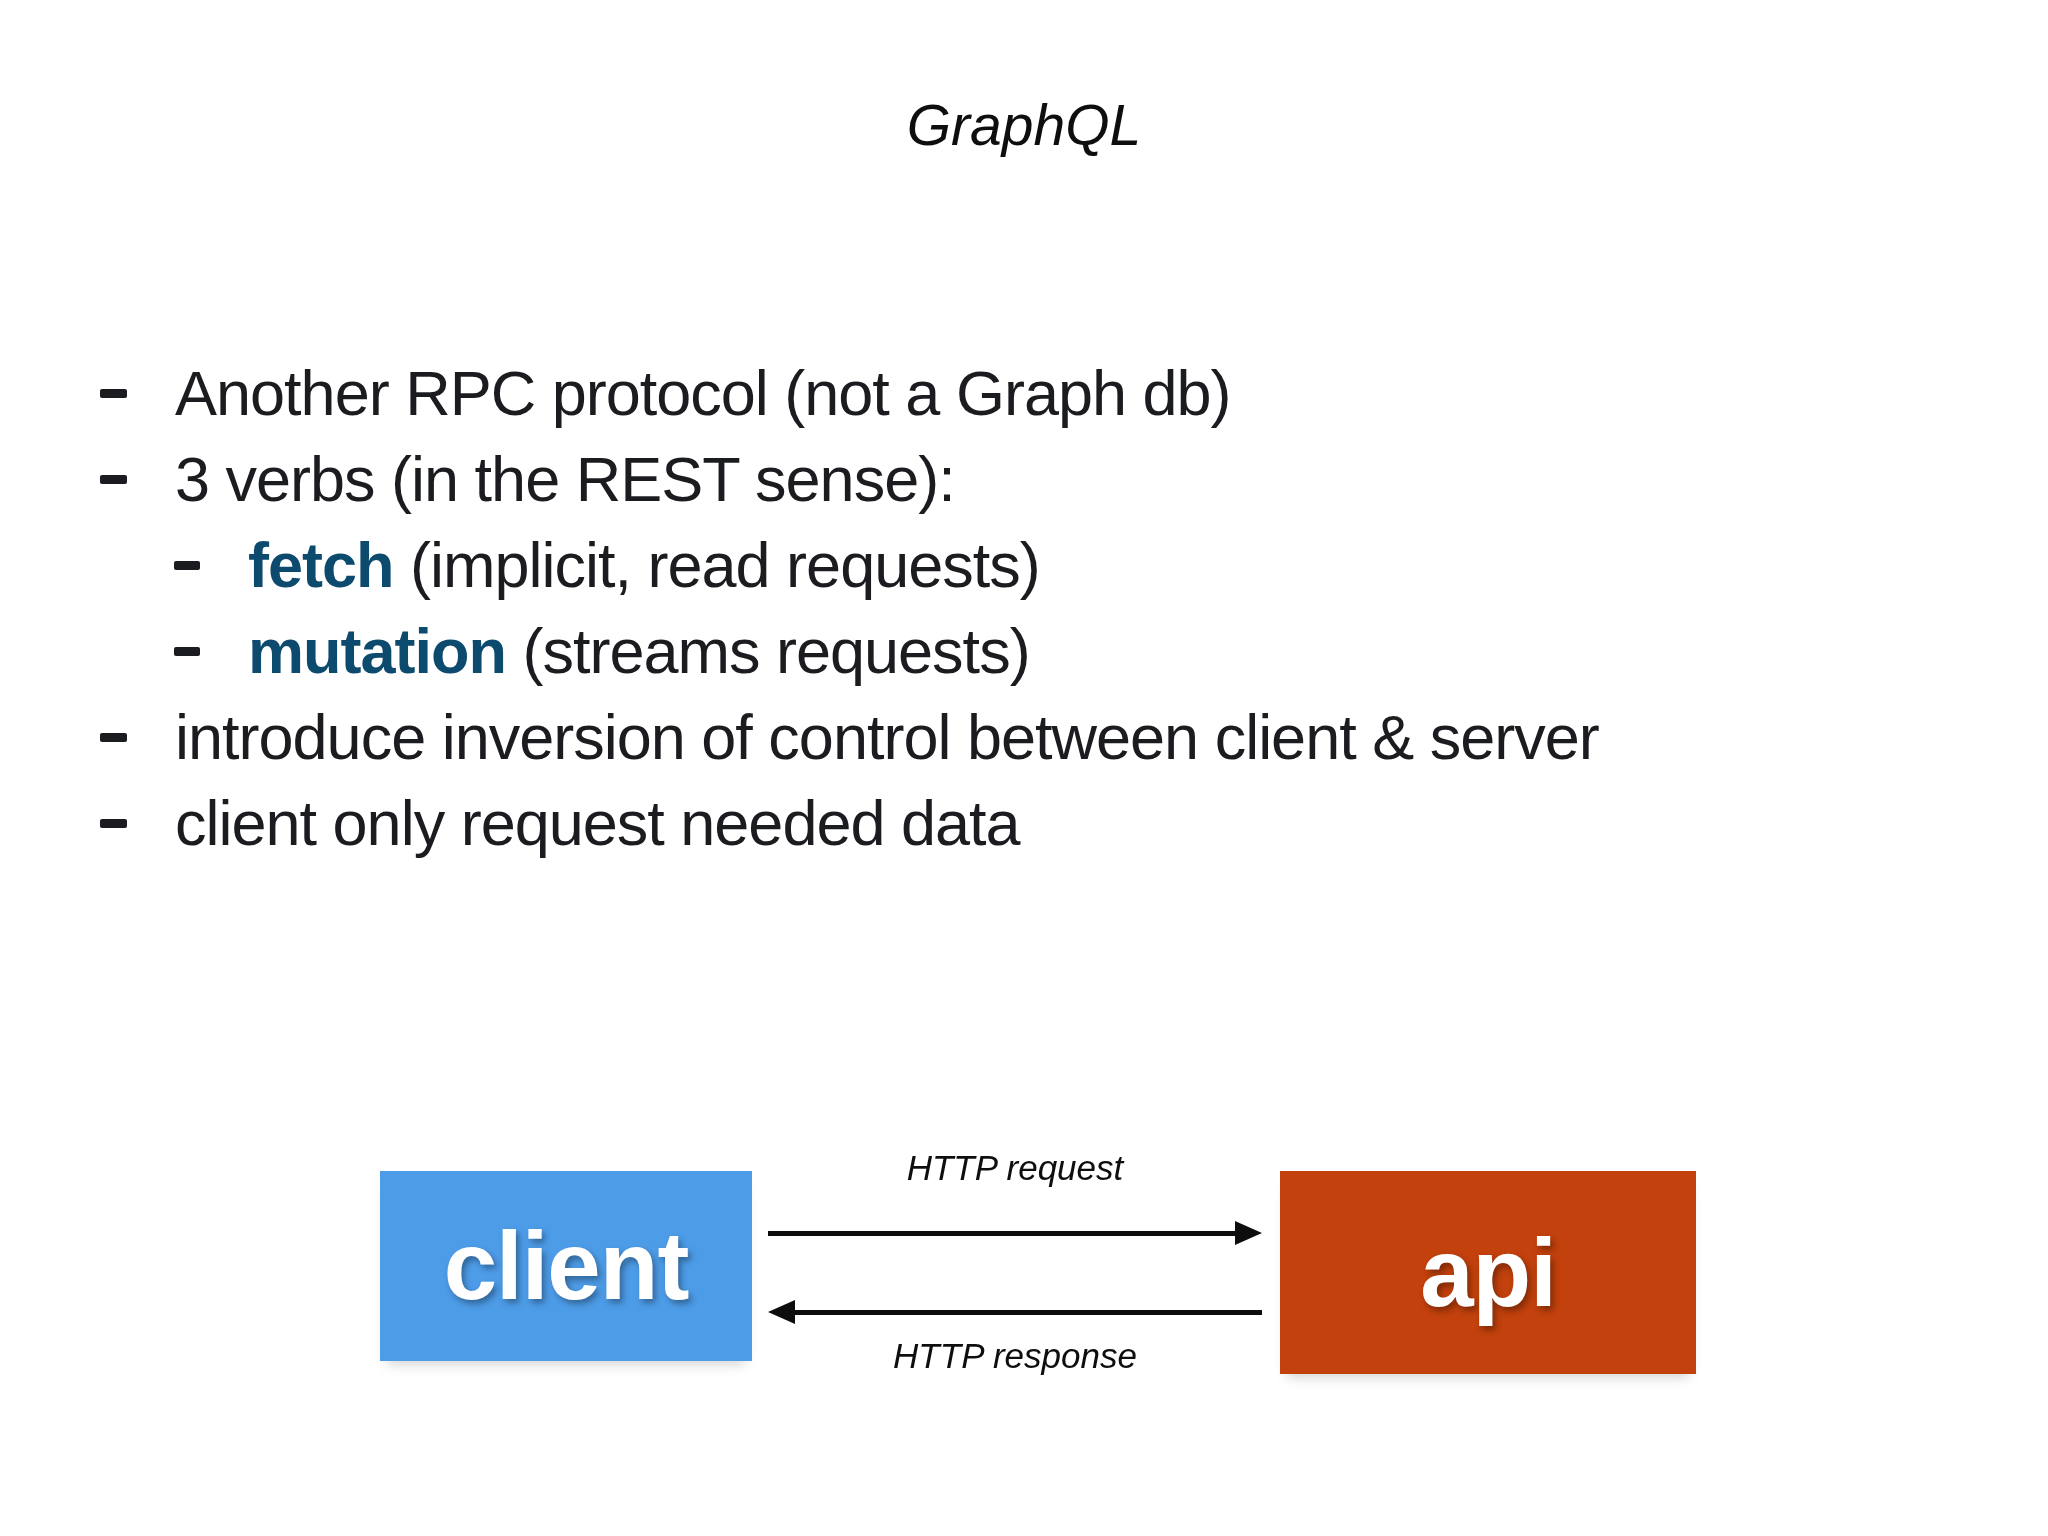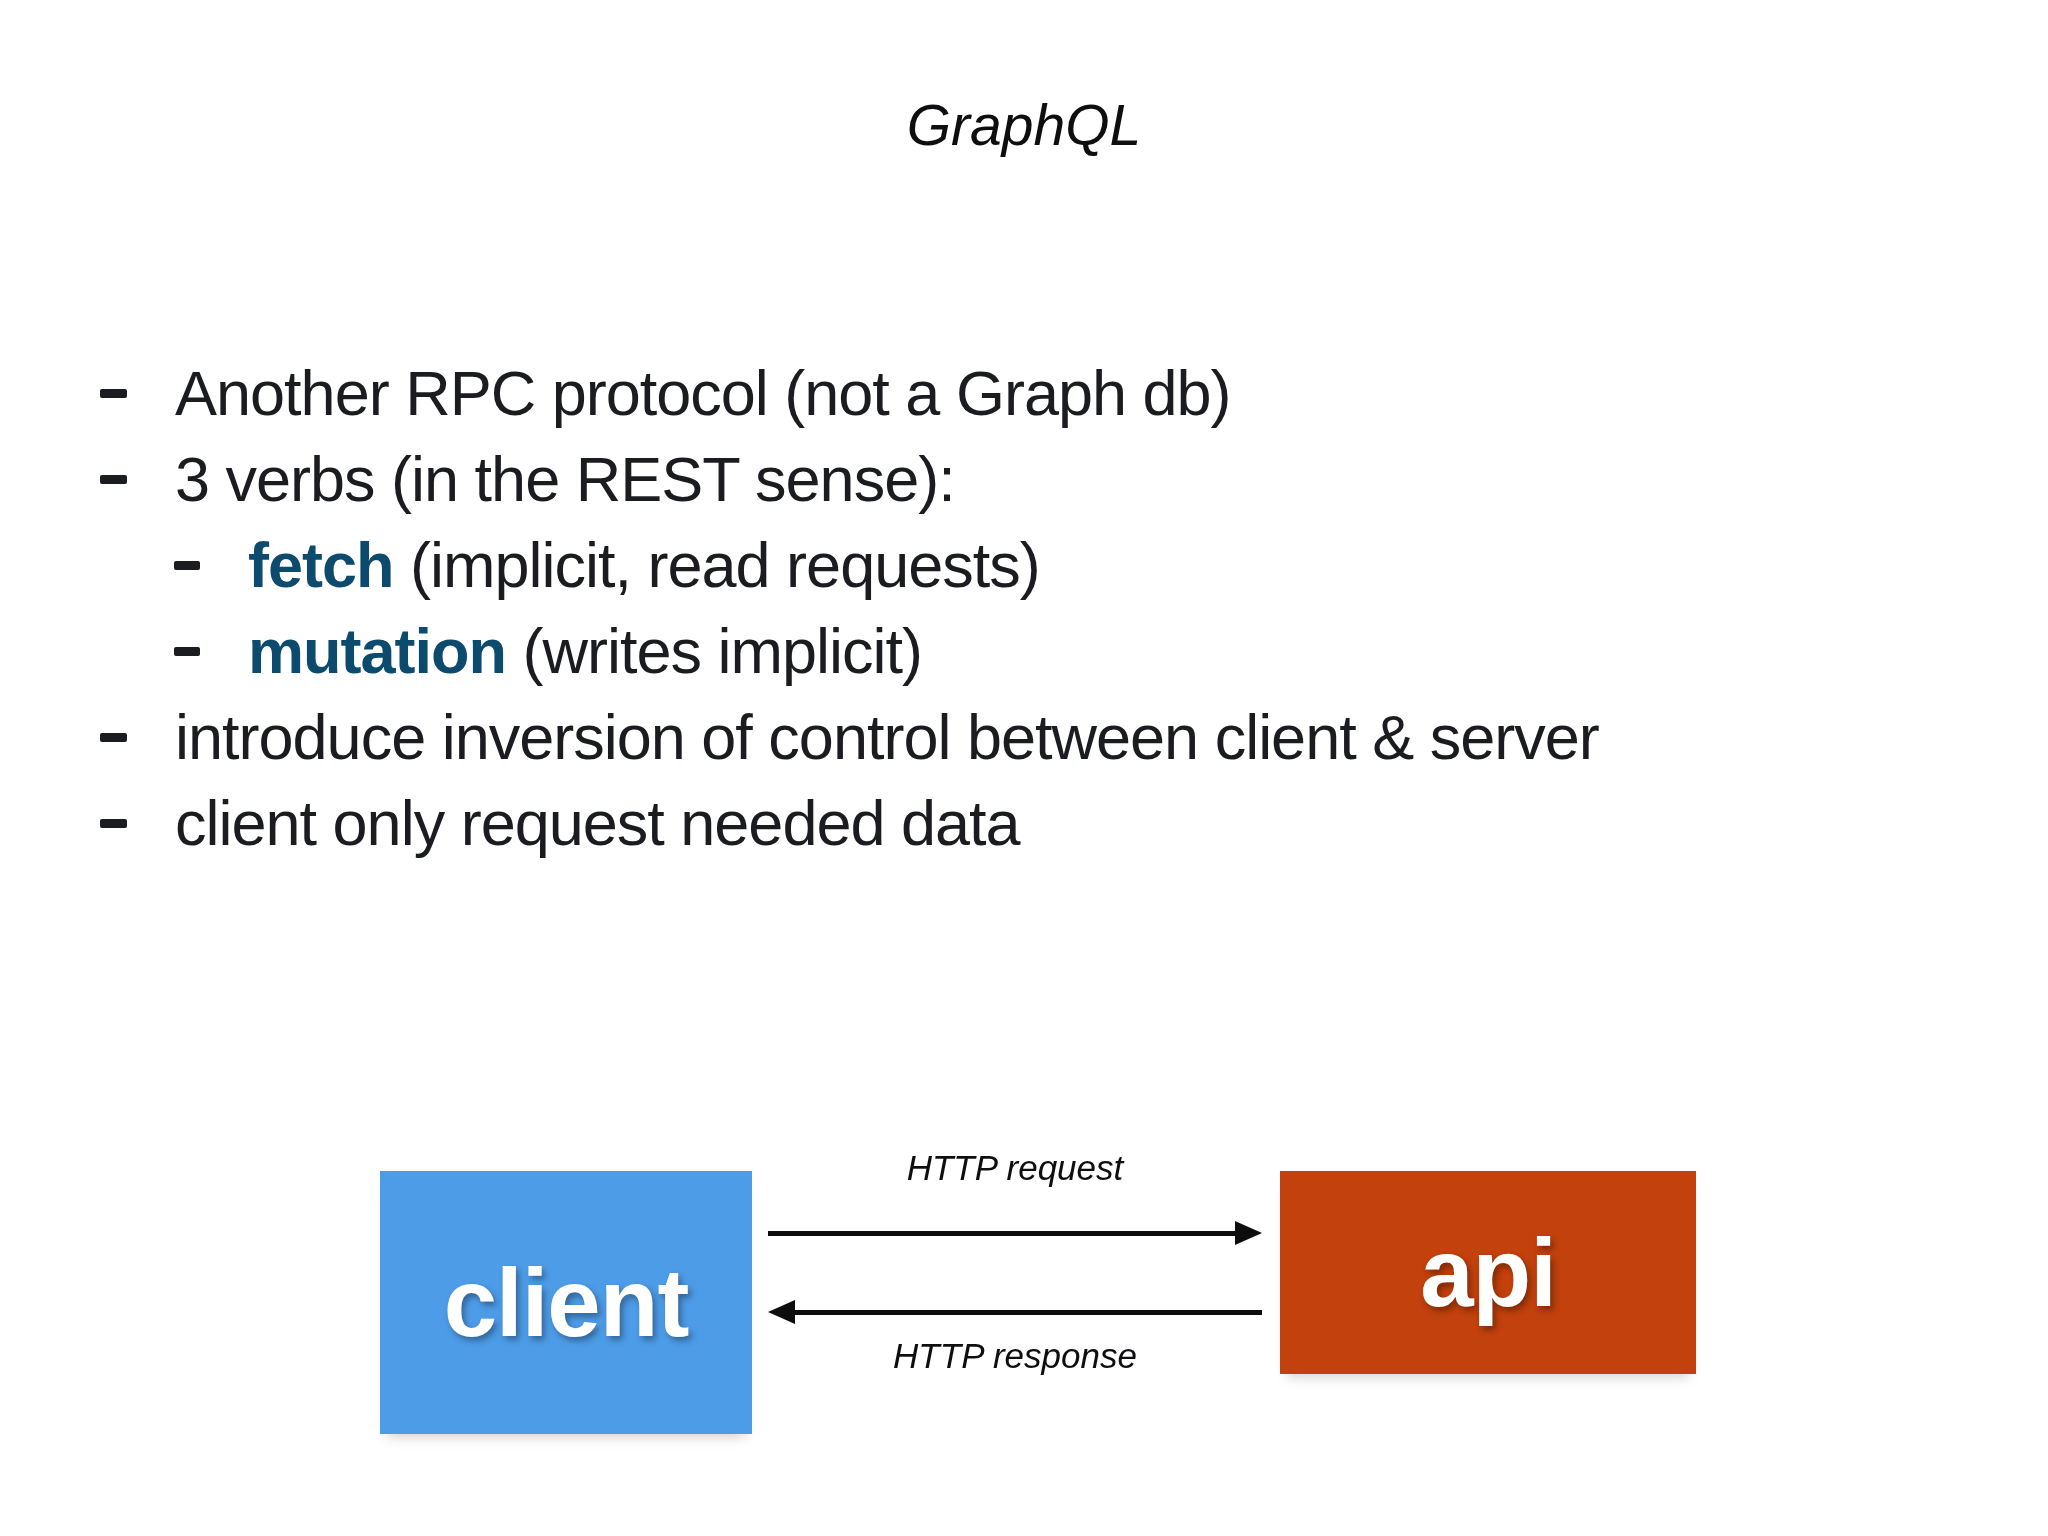--- a/index.html
+++ b/index.html
@@ -25,21 +25,21 @@
   .row .kw{font-weight:700;color:#0c4a6e;letter-spacing:-1px;margin:0;}
   .row .rest{font-weight:300;}
 
   
   .box{
     position:absolute;display:flex;align-items:center;justify-content:center;
     color:#ffffff;font-weight:700;font-size:96px;letter-spacing:-1px;
     text-shadow:3px 4px 6px rgba(0,0,0,0.35);
     box-shadow:0 10px 12px -7px rgba(0,0,0,0.18);
   }
-  .box.client{left:380px;top:1171px;width:372px;height:263px;}
+  .box.client{left:380px;top:1171px;width:372px;height:190px;}
   .box.api{left:1280px;top:1171px;width:416px;height:203px;}
 
   .arrow{position:absolute;left:768px;width:494px;height:24px;display:flex;align-items:center;}
   .arrow .line{flex:1 1 auto;height:5px;background:#0d0d0d;}
   .arrow .head-right{width:0;height:0;border-top:12px solid transparent;border-bottom:12px solid transparent;border-left:27px solid #0d0d0d;}
   .arrow .head-left{width:0;height:0;border-top:12px solid transparent;border-bottom:12px solid transparent;border-right:27px solid #0d0d0d;}
   .arrow.request{top:1221px;}
   .arrow.response{top:1300px;}
 
   .flow-label{
@@ -64,21 +64,21 @@
     <div class="row lvl1">
       <span class="dash"></span>
       <span><b class="kw"></b><span class="rest">3 verbs (in the REST sense):</span></span>
     </div>
     <div class="row lvl2">
       <span class="dash"></span>
       <span><b class="kw">fetch</b><span class="rest"> (implicit, read requests)</span></span>
     </div>
     <div class="row lvl2">
       <span class="dash"></span>
-      <span><b class="kw">mutation</b><span class="rest"> (writes implicit)</span></span>
+      <span><b class="kw">mutation</b><span class="rest"> (streams requests)</span></span>
     </div>
     <div class="row lvl1">
       <span class="dash"></span>
       <span><b class="kw"></b><span class="rest">introduce inversion of control between client &amp; server</span></span>
     </div>
     <div class="row lvl1">
       <span class="dash"></span>
       <span><b class="kw"></b><span class="rest">client only request needed data</span></span>
     </div>
   </div>

